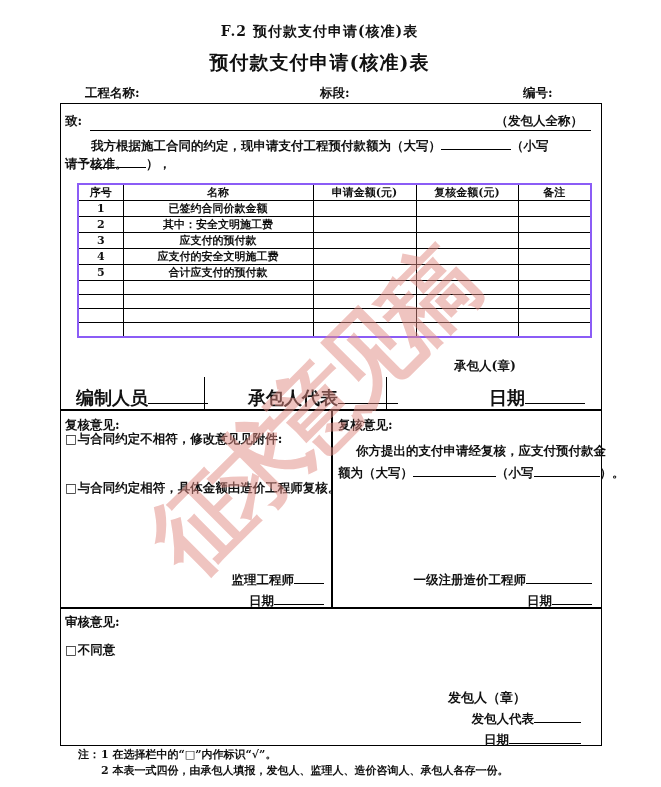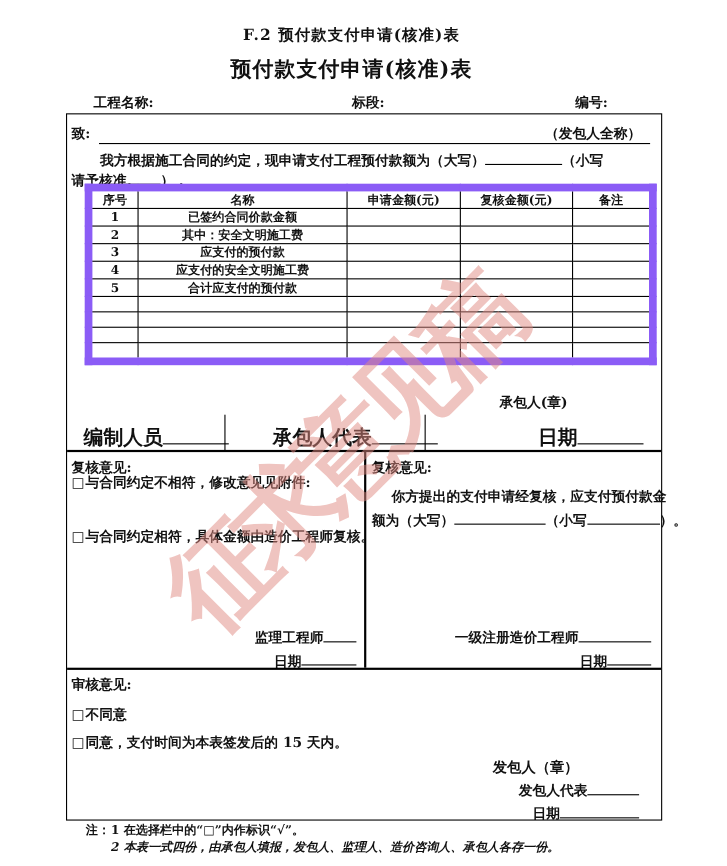--- a/index.html
+++ b/index.html
@@ -25,22 +25,22 @@
   }
   .fill{display:inline-block;border-bottom:1px solid #000;height:12px;vertical-align:baseline;}
   .f30{width:30px;} .f40{width:40px;} .f47{width:47px;} .f50{width:50px;}
   .f55{width:55px;} .f60{width:60px;} .f66{width:66px;} .f70{width:70px;}
   .f72{width:72px;} .f83{width:83px;}
   .sal{top:9px;left:4px;right:10px;display:flex;font-size:12.5px;}
   .sal .to-line{flex:1;border-bottom:1px solid #000;text-align:right;padding-right:8px;margin-left:8px;}
   .app-line1{top:33px;left:4px;right:6px;font-size:12.5px;padding-left:26px;}
   .app-line2{top:52px;left:4px;font-size:12.5px;}
   table.amounts{
-    position:absolute;left:16px;top:63px;width:513px;
-    border-collapse:collapse;border:7px solid #8b5cf6;
+    position:absolute;left:16px;top:79px;width:513px;
+    border-collapse:collapse;border:2px solid #8b5cf6;
     table-layout:fixed;font-size:11px;
   }
   table.amounts th,table.amounts td{
     border:1px solid #000;text-align:center;padding:0 2px;
     font-weight:600;overflow:hidden;white-space:nowrap;
   }
   table.amounts th{height:15px;}
   table.amounts td{height:13px;}
   .contractor-seal{left:393px;top:254px;font-size:12.5px;}
   .sig{top:282px;font-size:18px;white-space:nowrap;}
@@ -67,21 +67,21 @@
   .rr-sign2{top:488px;right:9px;font-size:12.5px;white-space:nowrap;}
   .a-title{left:4px;top:510px;font-size:12.5px;}
   .a-opt1{left:4px;top:538px;}
   .a-opt2{left:4px;top:563px;}
   .a-seal{top:585px;right:75px;font-size:13px;}
   .a-rep{top:606px;right:20px;font-size:12.5px;white-space:nowrap;}
   .a-date{top:627px;right:20px;font-size:12.5px;white-space:nowrap;}
   .notes{font-size:11px;font-weight:bold;}
   .notes-prefix{left:78px;top:747px;}
   .note1{left:101px;top:747px;}
-  .note2{left:101px;top:763px;font-style:italic;}
+  .note2{left:101px;top:763px;}
   .watermark{
     left:310px;top:415px;
     transform:translate(-50%,-50%) rotate(-45deg);
     transform-origin:center;
     font-size:94px;letter-spacing:-14px;
     white-space:nowrap;opacity:0.5;
     font-weight:600;
     pointer-events:none;z-index:5;
   }
   .cb{margin-right:1px;}
@@ -212,21 +212,20 @@
     <div class="abs rr-title">复核意见:</div>
     <div class="abs rr-line1">你方提出的支付申请经复核，应支付预付款金</div>
     <div class="abs rr-line2"><span>额为（大写）</span><span class="fill f83"></span><span>（小写</span><span class="fill f66"></span><span>）。</span></div>
     <div class="abs rr-sign1"><span>一级注册造价工程师</span><span class="fill f66"></span></div>
     <div class="abs rr-sign2"><span>日期</span><span class="fill f40"></span></div>
 
     <div class="abs hdiv hdiv2"></div>
 
     <div class="abs a-title">审核意见:</div>
     <div class="abs opt a-opt1"><span class="cb">□</span><span>不同意</span></div>
-    <div class="abs opt a-opt2"><span class="cb">□</span><span>同意，支付时间为本表签发后的 15 天内。</span></div>
     <div class="abs a-seal">发包人（章）</div>
     <div class="abs a-rep"><span>发包人代表</span><span class="fill f47"></span></div>
     <div class="abs a-date"><span>日期</span><span class="fill f72"></span></div>
 
   </div>
 
   <div>
     <span class="abs notes notes-prefix">注：</span>
     <span class="abs notes note1">1 在选择栏中的“□”内作标识“√”。</span>
     <span class="abs notes note2">2 本表一式四份，由承包人填报，发包人、监理人、造价咨询人、承包人各存一份。</span>

